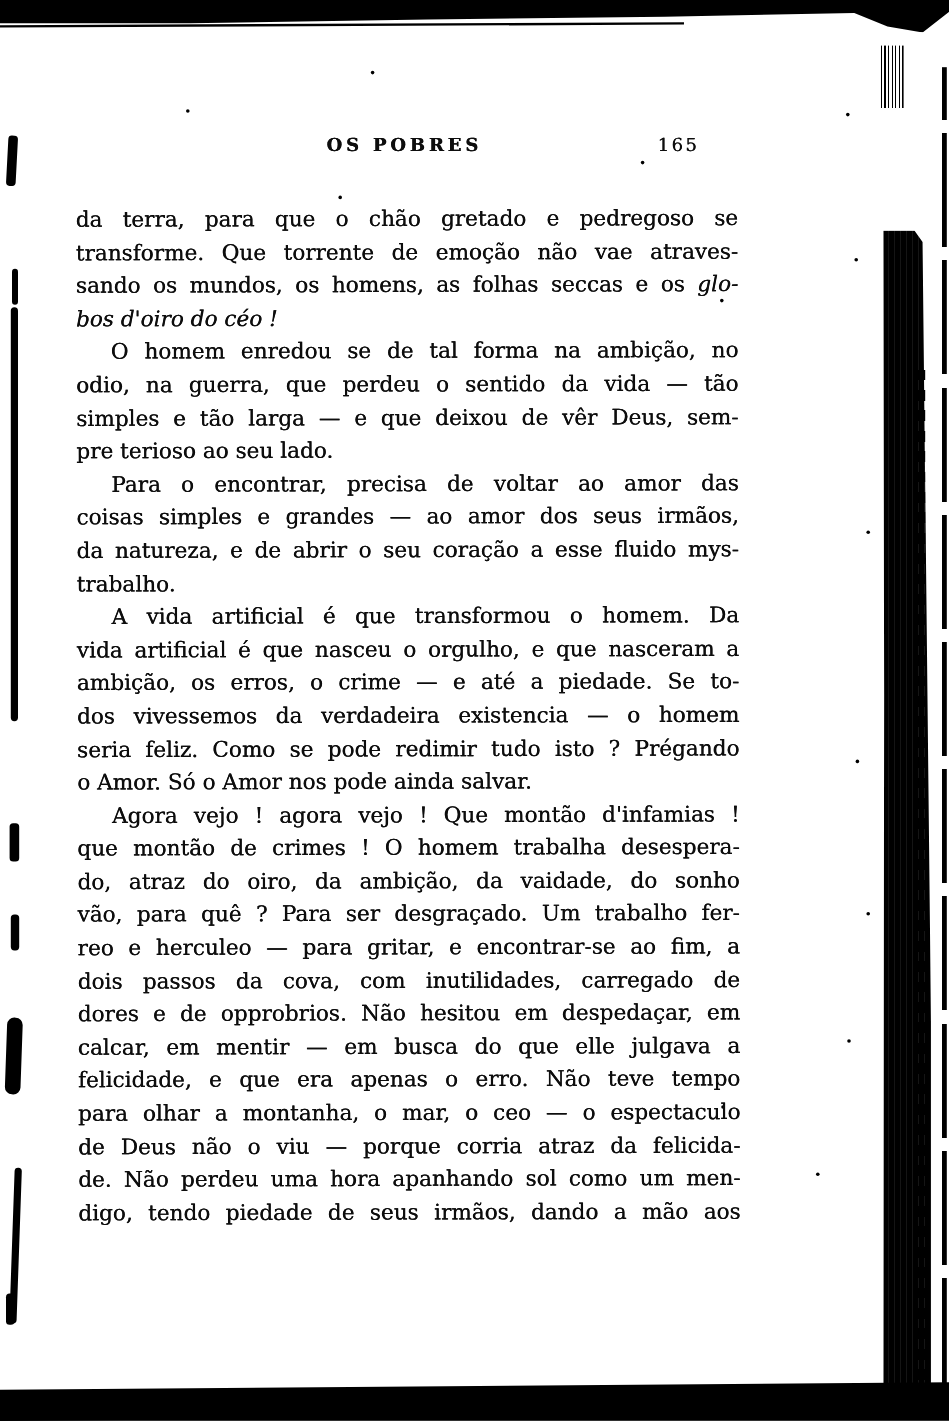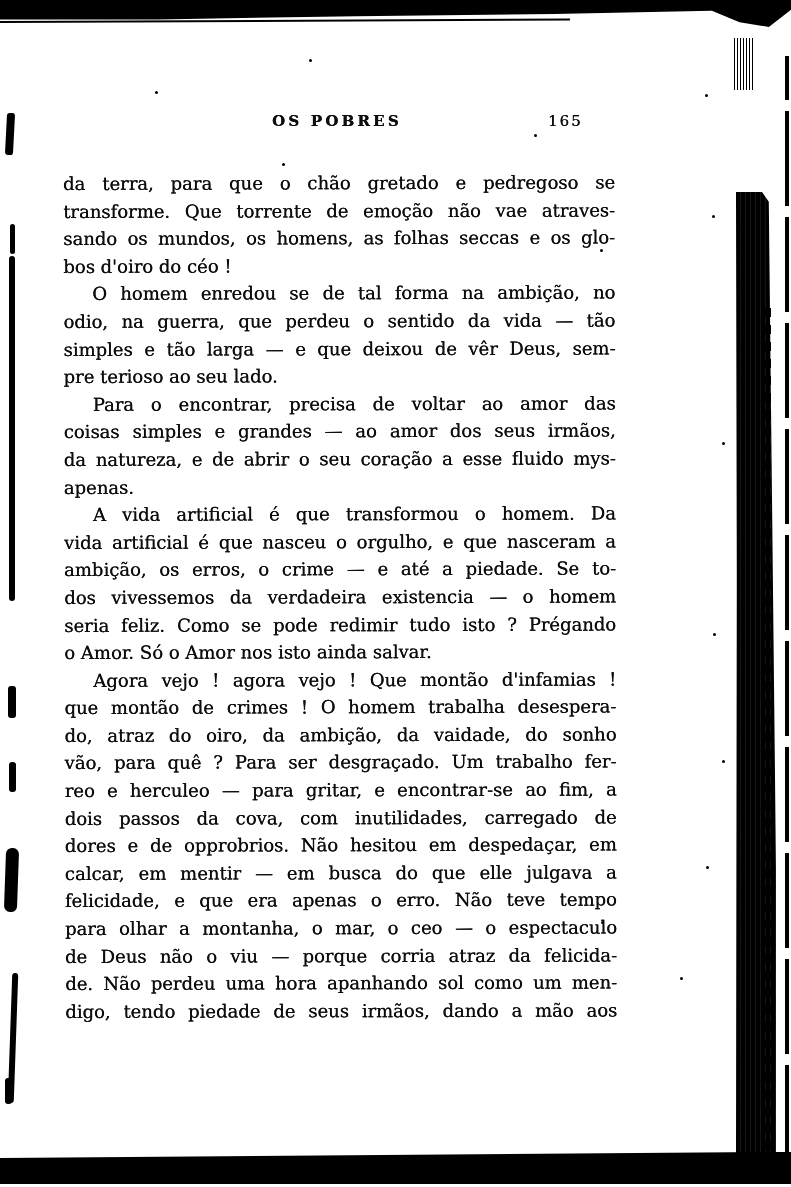--- a/index.html
+++ b/index.html
@@ -66,21 +66,21 @@
     position:absolute;left:63px;top:170px;width:552px;
     transform:rotate(-0.15deg);transform-origin:left top;
     text-shadow:0.25px 0 currentColor;
   }
   .line{
     height:27.6px;line-height:27.6px;font-size:18px;
     text-align:justify;text-align-last:justify;overflow:visible;white-space:normal;
   }
   .line.noj{text-align-last:auto;}
   .line.ind{text-indent:29px;}
-  .it{}
+  .it{font-style:italic;}
 </style>
 </head>
 <body>
 
 <div class="page">
 
   <div class="band-top"></div>
   <div class="band-top-line"></div>
   <div class="top-right-hatch"></div>
   <div class="gutter"></div>
@@ -118,27 +118,27 @@
       <div class="line"><span>transforme. Que torrente de emoção não vae atraves-</span></div>
       <div class="line"><span>sando os mundos, os homens, as folhas seccas e os </span><span class="it">glo-</span></div>
       <div class="line noj"><span class="it">bos d'oiro do céo !</span></div>
       <div class="line ind"><span>O homem enredou se de tal forma na ambição, no</span></div>
       <div class="line"><span>odio, na guerra, que perdeu o sentido da vida — tão</span></div>
       <div class="line"><span>simples e tão larga — e que deixou de vêr Deus, sem-</span></div>
       <div class="line noj"><span>pre terioso ao seu lado.</span></div>
       <div class="line ind"><span>Para o encontrar, precisa de voltar ao amor das</span></div>
       <div class="line"><span>coisas simples e grandes — ao amor dos seus irmãos,</span></div>
       <div class="line"><span>da natureza, e de abrir o seu coração a esse fluido mys-</span></div>
-      <div class="line noj"><span>apenas.</span></div>
+      <div class="line noj"><span>trabalho.</span></div>
       <div class="line ind"><span>A vida artificial é que transformou o homem. Da</span></div>
       <div class="line"><span>vida artificial é que nasceu o orgulho, e que nasceram a</span></div>
       <div class="line"><span>ambição, os erros, o crime — e até a piedade. Se to-</span></div>
       <div class="line"><span>dos vivessemos da verdadeira existencia — o homem</span></div>
       <div class="line"><span>seria feliz. Como se pode redimir tudo isto ? Prégando</span></div>
-      <div class="line noj"><span>o Amor. Só o Amor nos isto ainda salvar.</span></div>
+      <div class="line noj"><span>o Amor. Só o Amor nos pode ainda salvar.</span></div>
       <div class="line ind"><span>Agora vejo ! agora vejo ! Que montão d'infamias !</span></div>
       <div class="line"><span>que montão de crimes ! O homem trabalha desespera-</span></div>
       <div class="line"><span>do, atraz do oiro, da ambição, da vaidade, do sonho</span></div>
       <div class="line"><span>vão, para quê ? Para ser desgraçado. Um trabalho fer-</span></div>
       <div class="line"><span>reo e herculeo — para gritar, e encontrar-se ao fim, a</span></div>
       <div class="line"><span>dois passos da cova, com inutilidades, carregado de</span></div>
       <div class="line"><span>dores e de opprobrios. Não hesitou em despedaçar, em</span></div>
       <div class="line"><span>calcar, em mentir — em busca do que elle julgava a</span></div>
       <div class="line"><span>felicidade, e que era apenas o erro. Não teve tempo</span></div>
       <div class="line"><span>para olhar a montanha, o mar, o ceo — o espectaculo</span></div>

